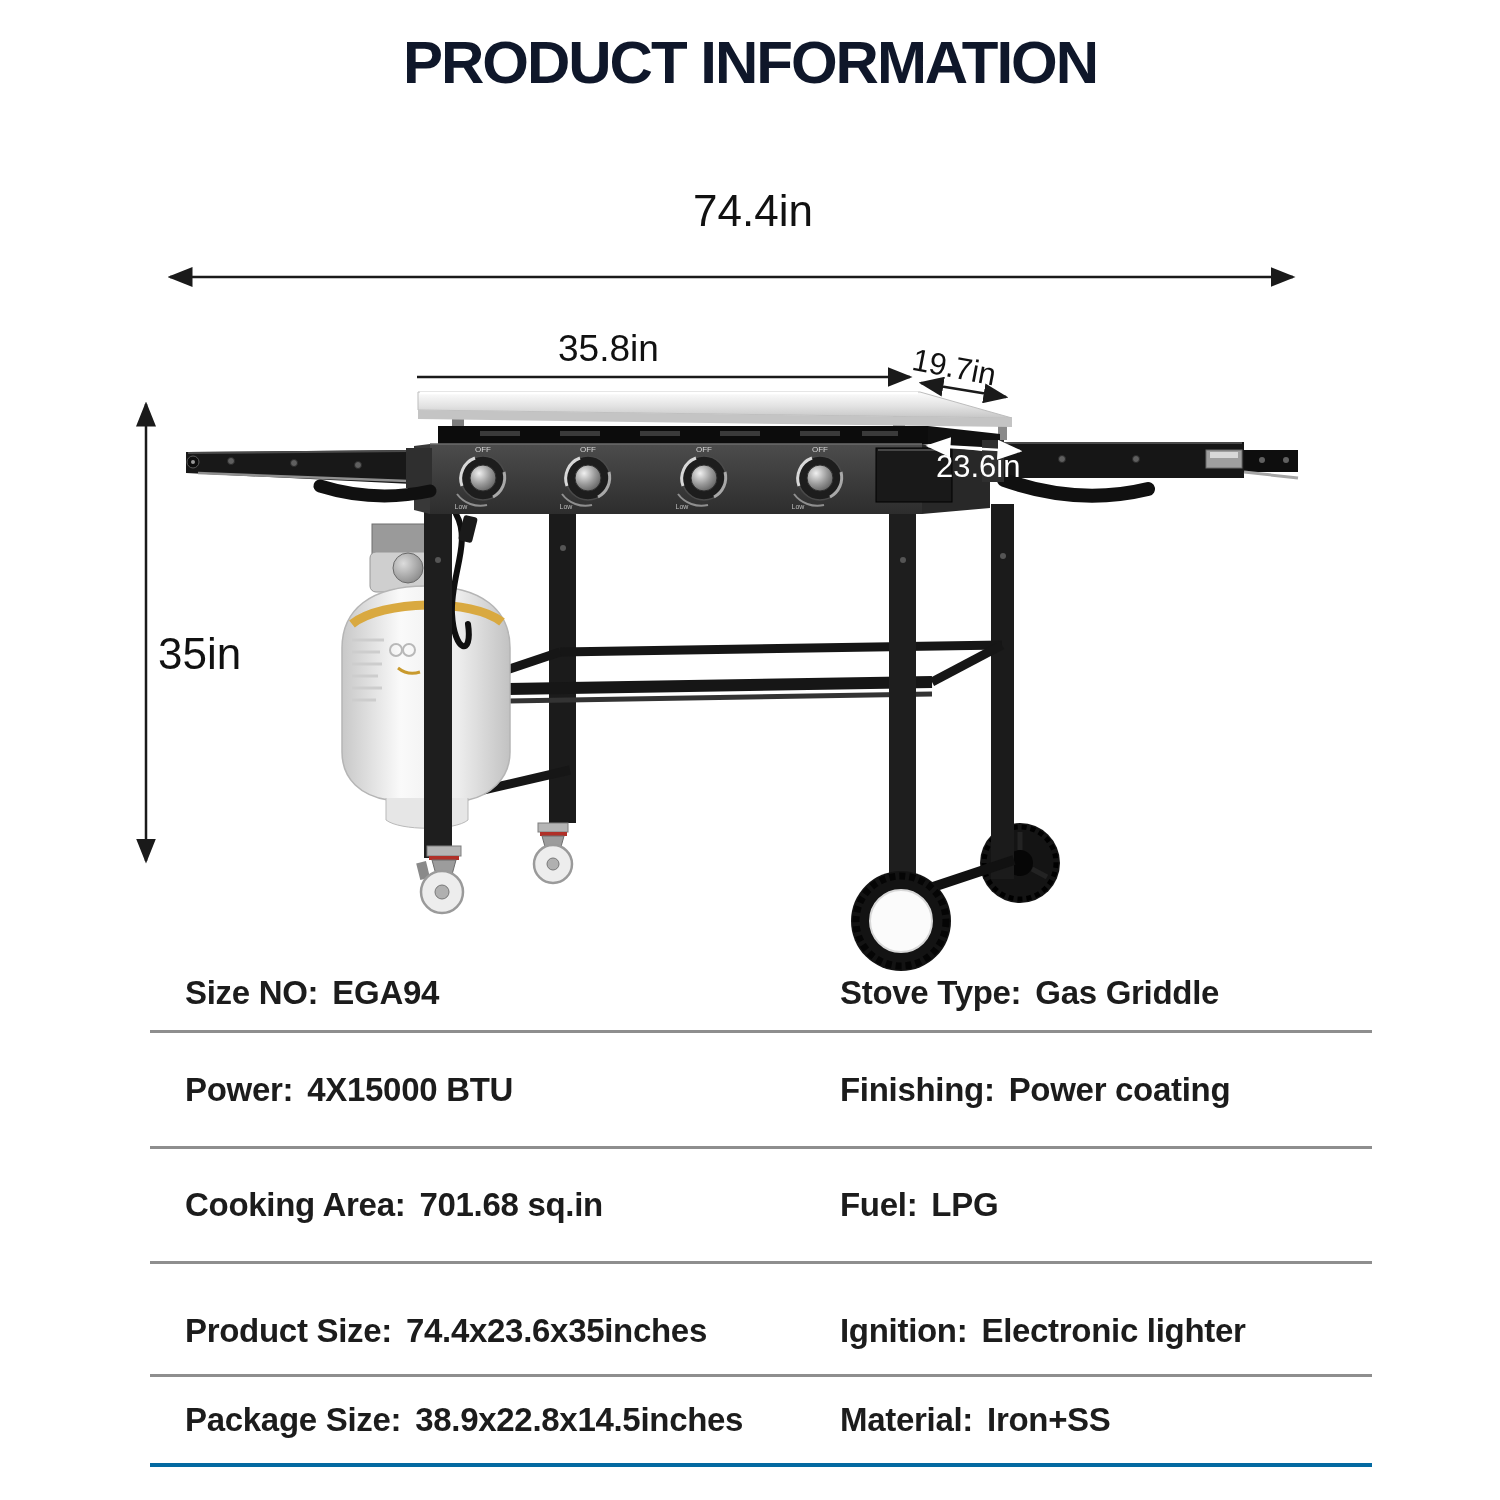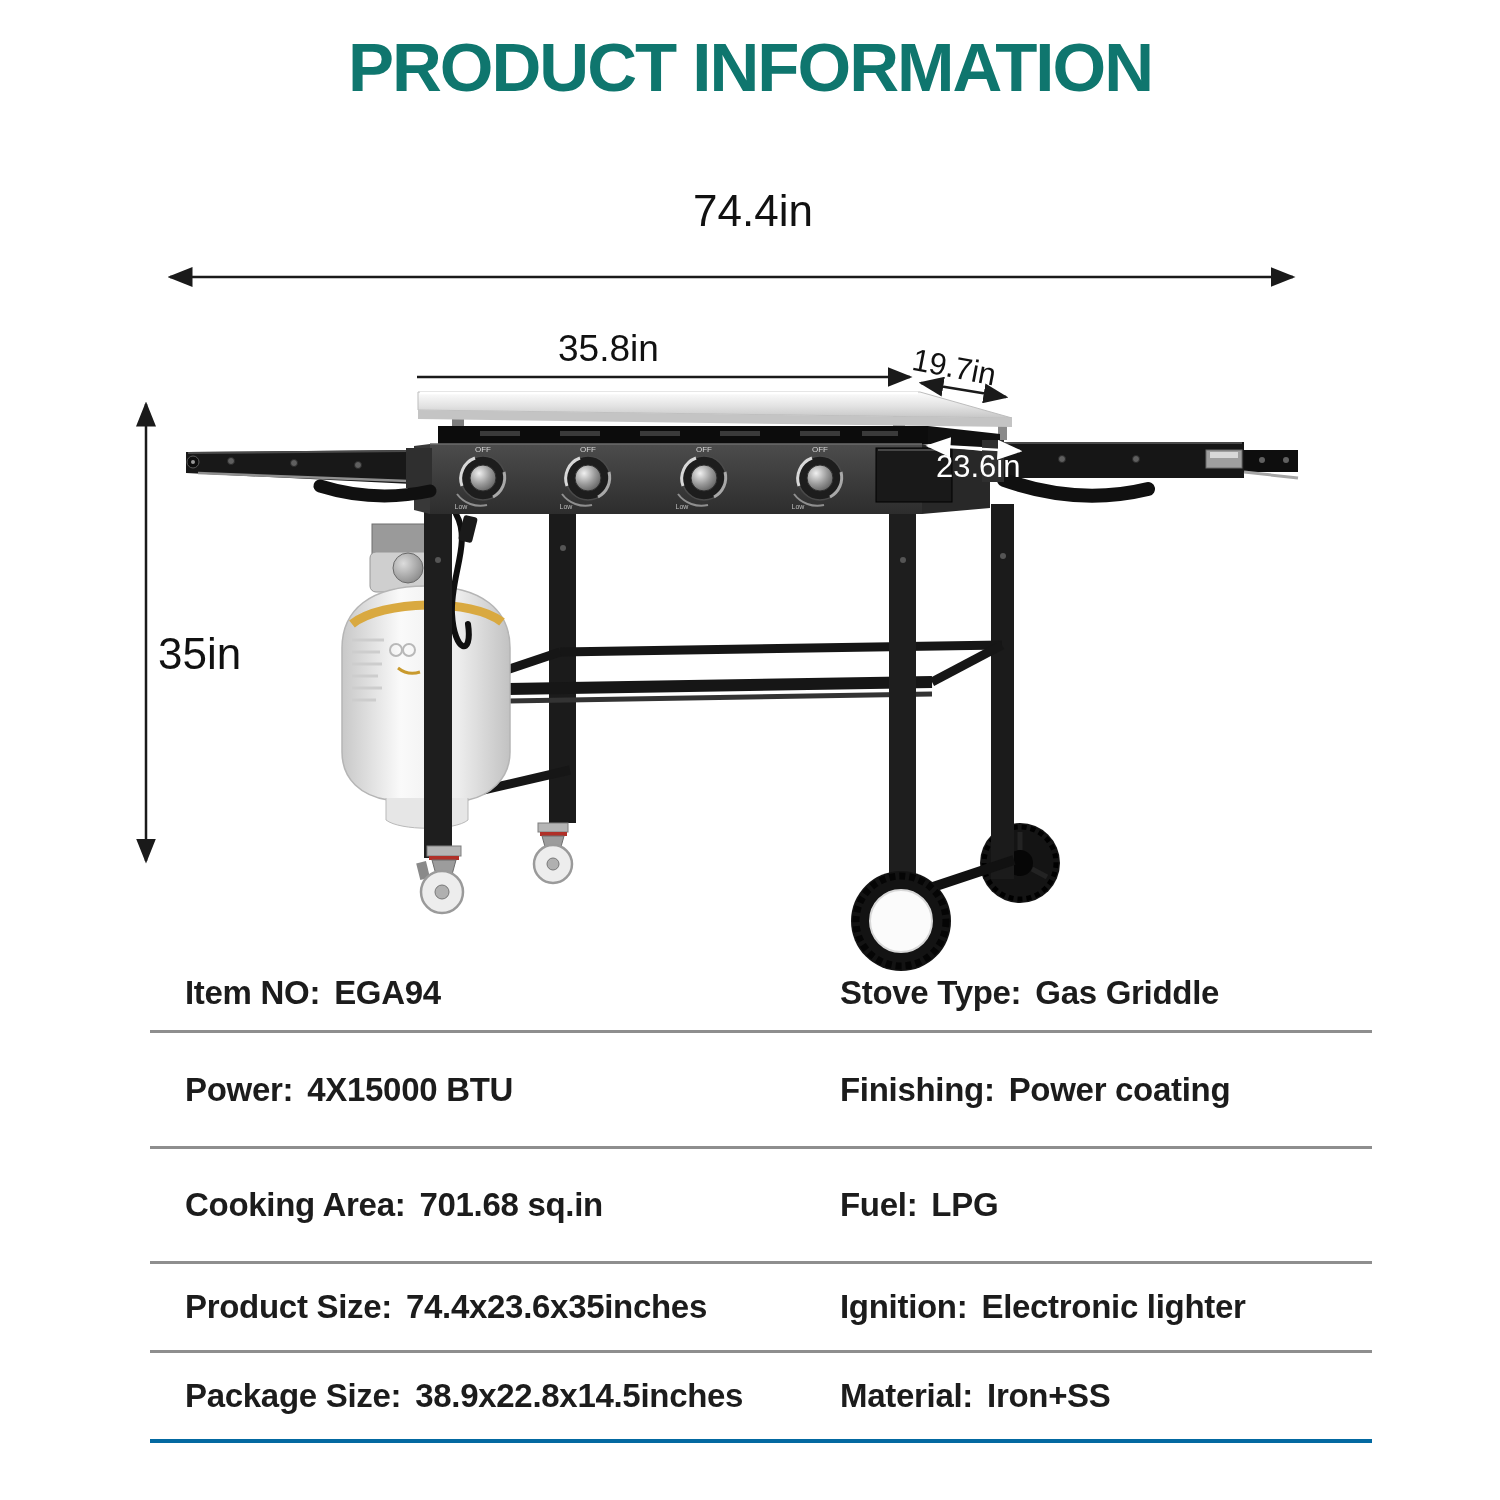--- a/index.html
+++ b/index.html
@@ -2,39 +2,39 @@
 <html><head>
 <meta charset="utf-8">
 <style>
   html,body{margin:0;padding:0;background:#ffffff;}
   #canvas{
     position:relative;width:1500px;height:1500px;background:#ffffff;overflow:hidden;
     font-family:"Liberation Sans", sans-serif;color:#111;
   }
   .title{
     position:absolute;left:0;top:28px;width:1500px;text-align:center;
-    font-size:69px;font-weight:700;letter-spacing:-2px;color:#0f766e;white-space:nowrap;
+    font-size:60px;font-weight:700;letter-spacing:-2px;color:#0f172a;white-space:nowrap;
   }
   svg#art{position:absolute;left:0;top:0;}
   .dim{position:absolute;font-size:44px;color:#111;white-space:nowrap;}
   .dim.small{font-size:31px;}
   .dim.white{color:#ffffff;}
   #dim-overall{left:693px;top:186px;}
   #dim-griddle{left:558px;top:328px;font-size:37px;}
   #dim-depth{left:916px;top:342px;transform:rotate(11deg);transform-origin:left top;}
   #dim-bodydepth{left:936px;top:449px;text-align:right;}
   #dim-height{left:158px;top:629px;}
   
   .spec{position:absolute;left:150px;top:955px;width:1222px;}
   .spec-row{position:relative;display:flex;align-items:center;box-sizing:border-box;
     border-bottom:3px solid #8e8e8e;font-size:33px;font-weight:700;color:#1c1c1c;letter-spacing:-0.3px;}
   .spec-row .cell-left{padding-left:35px;white-space:nowrap;}
   .spec-row .cell-right{position:absolute;left:690px;white-space:nowrap;}
   .spec-row .val{margin-left:14px;text-align:right;}
-  .r1{height:78px;} .r2{height:116px;} .r3{height:115px;} .r4{height:89px;}
+  .r1{height:78px;} .r2{height:116px;} .r3{height:115px;} .r4{height:89px;margin-top:24px;}
   .r5{height:90px;border-bottom:4px solid #0369a1;}
   .r6{height:66px;border-bottom:none;}
   .knob-txt{font-family:"Liberation Sans",sans-serif;}
 </style>
 </head>
 <body>
 
 <div id="canvas">
 
   <div class="title">PRODUCT INFORMATION</div>
@@ -250,21 +250,21 @@
 
   <div class="dim" id="dim-overall">74.4in</div>
   <div class="dim" id="dim-griddle">35.8in</div>
   <div class="dim small" id="dim-depth">19.7in</div>
   <div class="dim small white" id="dim-bodydepth">23.6in</div>
   <div class="dim" id="dim-height">35in</div>
 
   <div class="spec">
     <div class="spec-row r1">
       <div class="cell-left">
-        <span>Item NO:</span><span class="val">EGA94</span>
+        <span>Size NO:</span><span class="val">EGA94</span>
       </div>
       <div class="cell-right">
         <span>Stove Type:</span><span class="val">Gas Griddle</span>
       </div>
     </div>
     <div class="spec-row r2">
       <div class="cell-left">
         <span>Power:</span><span class="val">4X15000 BTU</span>
       </div>
       <div class="cell-right">

